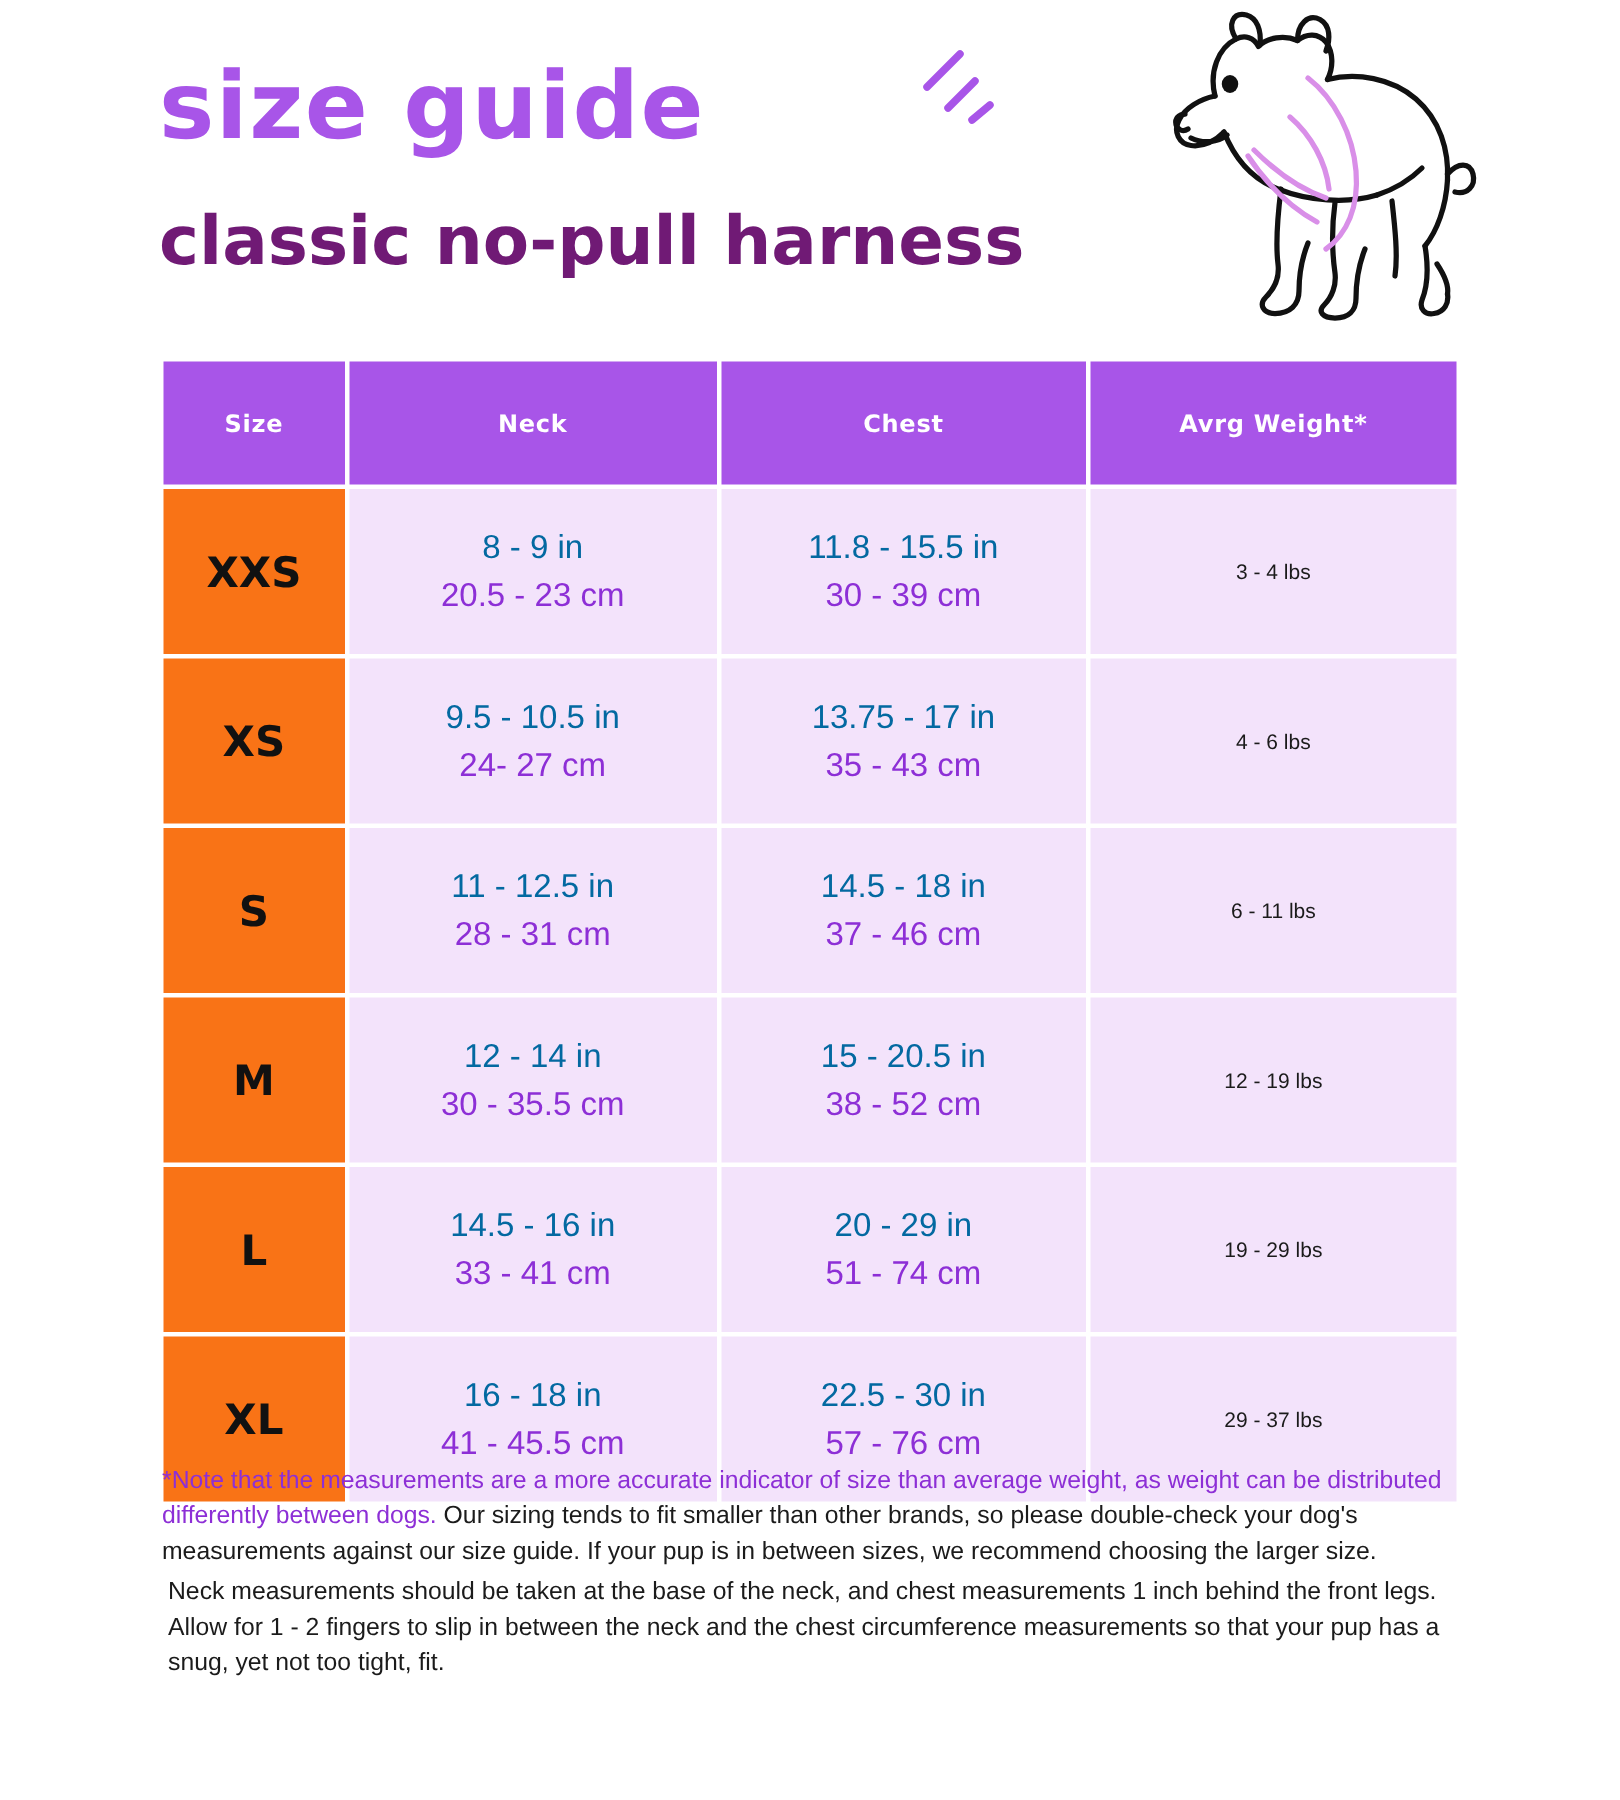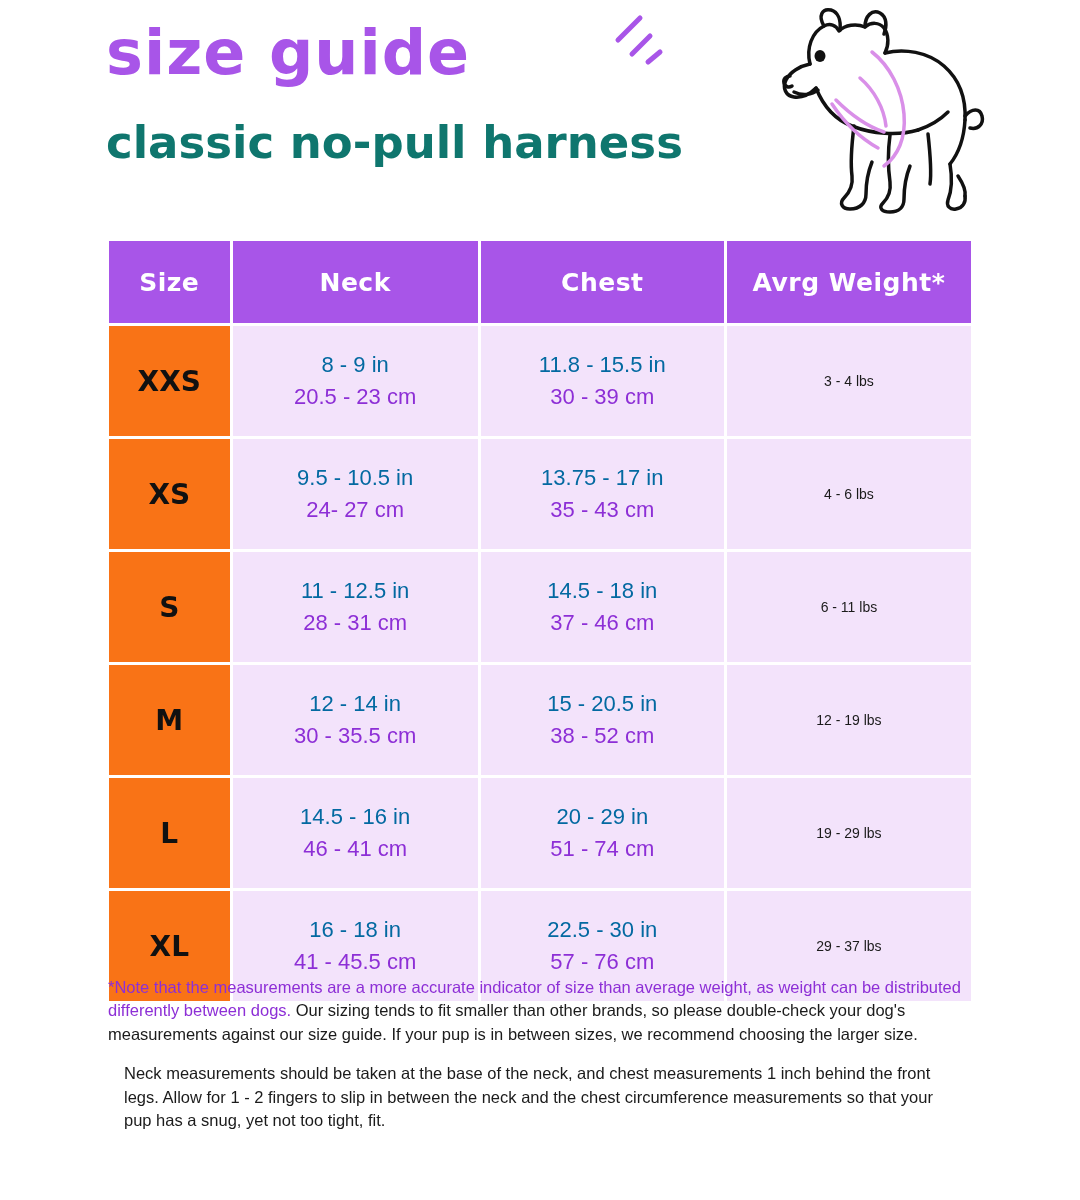--- a/index.html
+++ b/index.html
@@ -19,40 +19,40 @@
   .page {
     width: 1080px;
     height: 1200px;
     position: relative;
     box-sizing: border-box;
   }
 
   
   .header {
     position: absolute;
-    top: 22px;
+    top: 40px;
     left: 106px;
     width: 900px;
     height: 190px;
   }
   .title-main {
     font-family: "DejaVu Sans", sans-serif;
     font-weight: bold;
     font-size: 62px;
     letter-spacing: 1px;
     color: #a855e8;
     line-height: 1;
     margin: 0;
     padding: 0;
   }
   .title-sub {
     font-family: "DejaVu Sans", sans-serif;
     font-weight: bold;
     font-size: 45px;
-    color: #0f766e;
+    color: #701a75;
     line-height: 1;
     margin: 0;
     padding-top: 36px;
     letter-spacing: 0px;
   }
 
   .sparkle {
     position: absolute;
     left: 500px;
     top: -12px;
@@ -80,21 +80,21 @@
   }
   .table th, .table td {
     padding: 0;
     margin: 0;
   }
   .thead-cell {
     background: #a855e8;
     color: #ffffff;
     font-family: "DejaVu Sans", sans-serif;
     font-weight: bold;
-    font-size: 25px;
+    font-size: 16px;
     height: 82px;
     text-align: center;
     vertical-align: middle;
     letter-spacing: 0.5px;
   }
   .col-size { width: 120px; }
   .col-neck { width: 244px; }
   .col-chest { width: 242px; }
   .col-weight { width: 243px; }
 
@@ -270,21 +270,21 @@
           <div class="val-cm">38 - 52 cm</div>
         </td>
         <td class="cell">
           <div class="val-weight">12 - 19 lbs</div>
         </td>
       </tr>
       <tr>
         <td class="cell cell-size">L</td>
         <td class="cell">
           <div class="val-in">14.5 - 16 in</div>
-          <div class="val-cm">46 - 41 cm</div>
+          <div class="val-cm">33 - 41 cm</div>
         </td>
         <td class="cell">
           <div class="val-in">20 - 29 in</div>
           <div class="val-cm">51 - 74 cm</div>
         </td>
         <td class="cell">
           <div class="val-weight">19 - 29 lbs</div>
         </td>
       </tr>
       <tr>
@@ -301,16 +301,16 @@
           <div class="val-weight">29 - 37 lbs</div>
         </td>
       </tr>
     </tbody>
   </table>
 
   <div class="notes">
     <p class="note-para-1" style="margin:0;">
       <span class="note-star">*Note that the measurements are a more accurate indicator of size than average weight, as weight can be distributed differently between dogs.</span><span> Our sizing tends to fit smaller than other brands, so please double-check your dog's measurements against our size guide. If your pup is in between sizes, we recommend choosing the larger size.</span>
     </p>
-    <p class="note-para-2" style="margin:16px;">Neck measurements should be taken at the base of the neck, and chest measurements 1 inch behind the front legs. Allow for 1 - 2 fingers to slip in between the neck and the chest circumference measurements so that your pup has a snug, yet not too tight, fit.</p>
+    <p class="note-para-2" style="margin:4px;">Neck measurements should be taken at the base of the neck, and chest measurements 1 inch behind the front legs. Allow for 1 - 2 fingers to slip in between the neck and the chest circumference measurements so that your pup has a snug, yet not too tight, fit.</p>
   </div>
 
 </div>
 
 </body></html>

